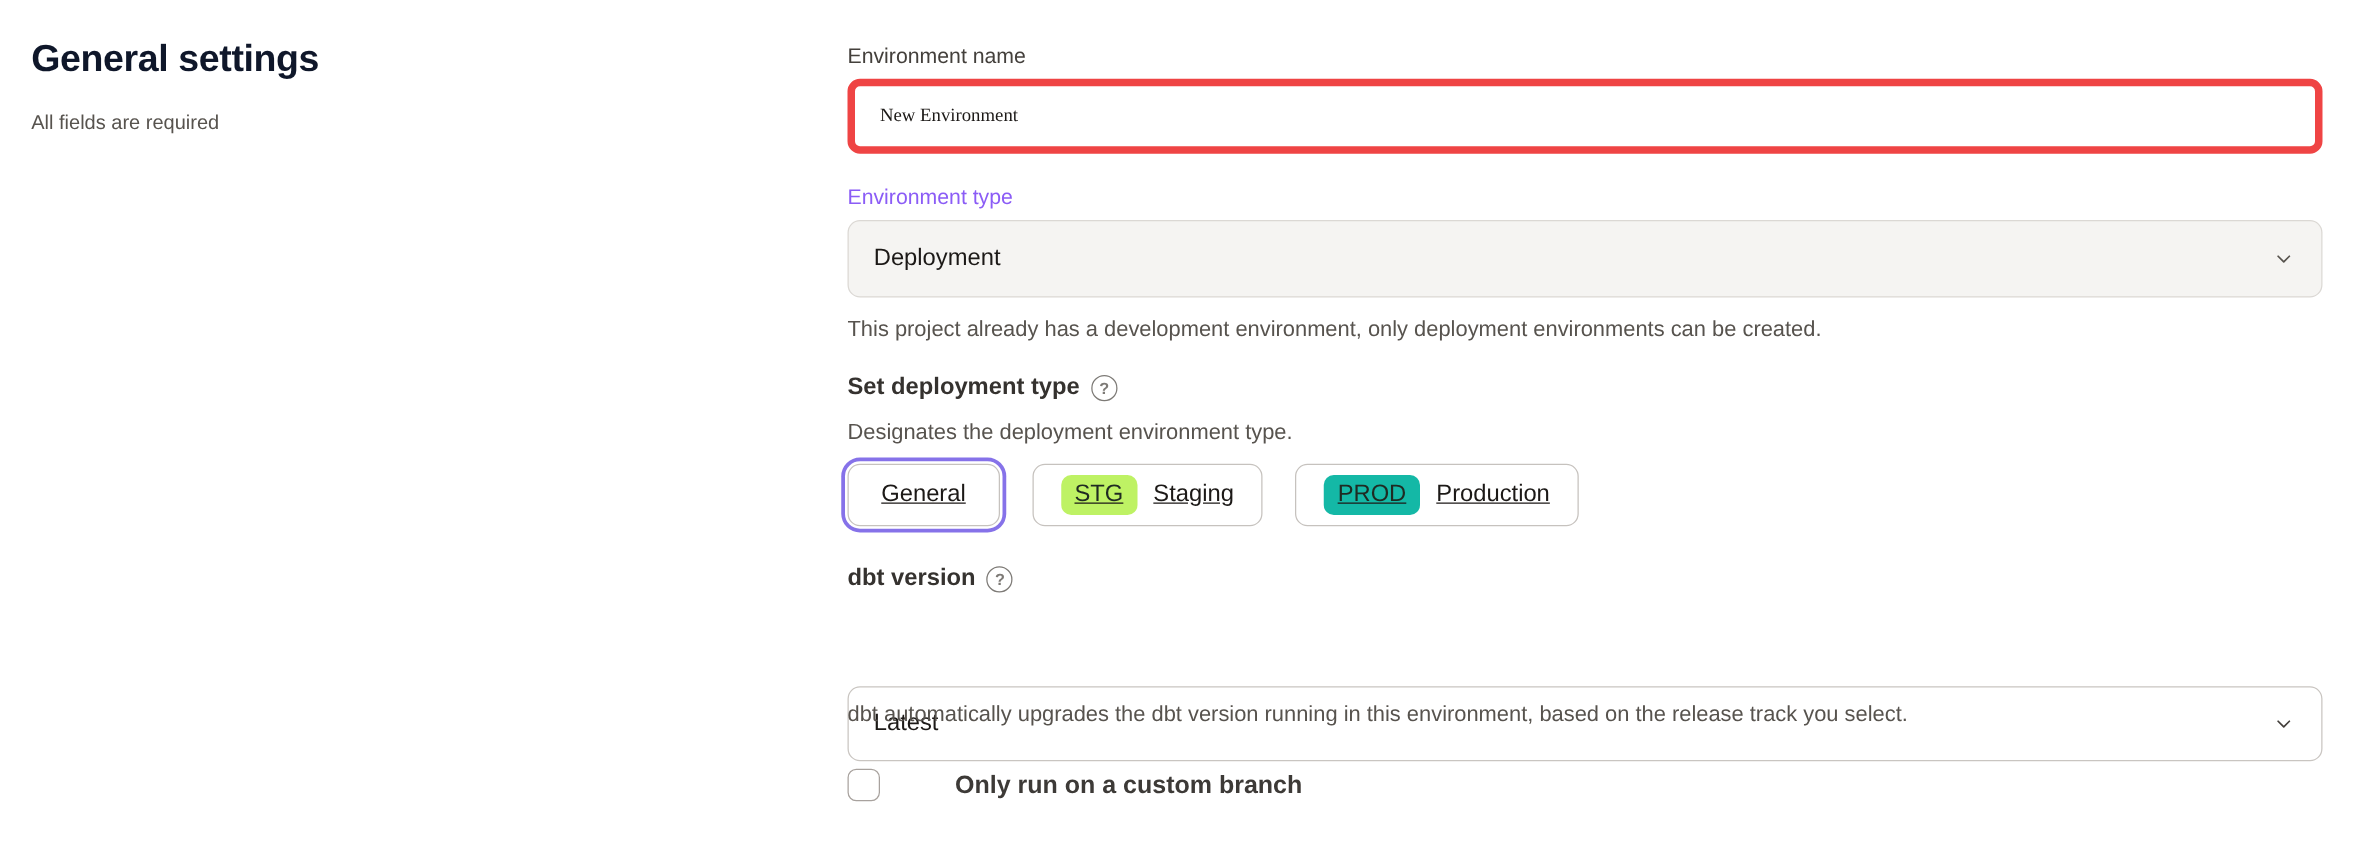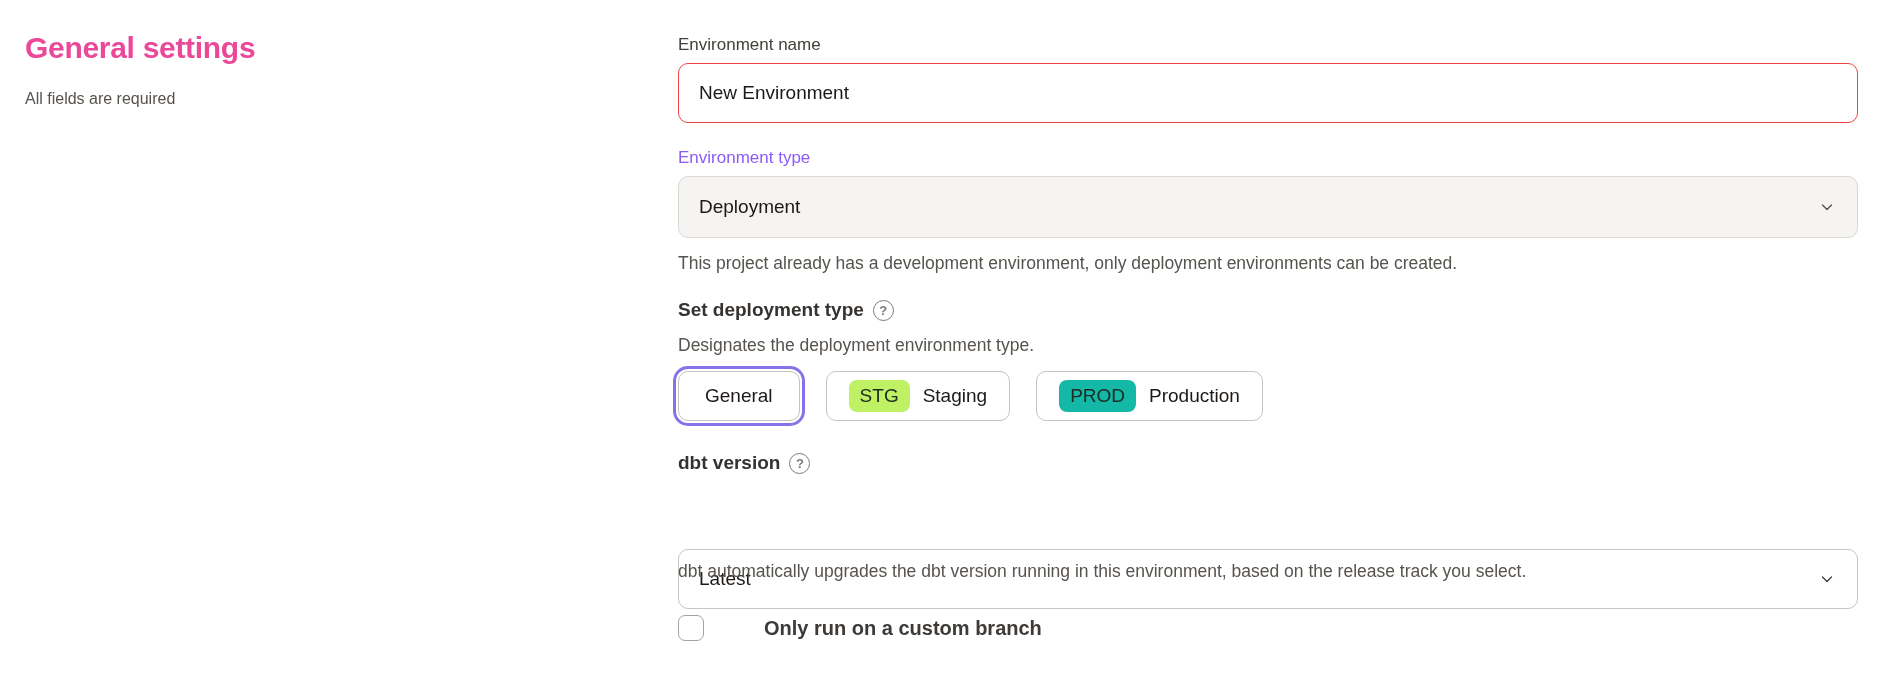--- a/index.html
+++ b/index.html
@@ -9,37 +9,37 @@
     font-family: "Liberation Sans", "DejaVu Sans", sans-serif;
     color: #1c1917;
     position: relative;
     overflow: hidden;
   }
   .page { position: absolute; inset: 0; background: #fff; }
 
   
   .left-col { position: absolute; left: 25px; top: 28px; width: 500px; }
   .page-title {
-    font-size: 30px; font-weight: 700; color: #ec4899;
+    font-size: 30px; font-weight: 700; color: #0f172a;
     letter-spacing: -0.3px; line-height: 40px;
   }
   .page-subtitle { margin-top: 19px; font-size: 16px; color: #57534e; line-height: 24px; }
 
   
   .form-col { position: absolute; left: 678px; top: 0; width: 1180px; height: 523px; }
   .abs { position: absolute; left: 0; }
 
   .field-label { font-size: 17px; font-weight: 500; color: #44403c; line-height: 24px; }
   .field-label.disabled { color: #8b5cf6; }
 
   .text-input {
     width: 1180px; height: 60px;
-    border: 1px solid #ef4444; border-radius: 10px;
+    border: 6px solid #ef4444; border-radius: 10px;
     background: #fff; color: #1c1917;
-    font-size: 19px; font-family: Liberation Sans, sans-serif;
+    font-size: 15px; font-family: Liberation Serif, serif;
     padding: 0 20px; outline: none; display: block;
   }
 
   .select {
     width: 1180px; height: 62px;
     border: 1px solid #c9c5c1; border-radius: 10px;
     background: #fff; display: flex; align-items: center;
     padding: 0 20px; font-size: 19px; color: #1c1917;
     position: relative; cursor: pointer;
   }
@@ -57,21 +57,21 @@
     display: inline-flex; align-items: center; justify-content: center;
     cursor: pointer; user-select: none;
   }
 
   .btn-row { display: flex; align-items: center; gap: 26px; }
   .type-btn {
     height: 50px; background: #fff;
     border: 1px solid #c6c2be; border-radius: 10px;
     display: inline-flex; align-items: center; gap: 13px;
     padding: 0 22px; font-size: 19px; color: #1c1917;
-    font-family: inherit; cursor: pointer;
+    font-family: inherit; cursor: pointer; text-decoration: underline;
   }
   .type-btn.selected {
     box-shadow: 0 0 0 2px #ffffff, 0 0 0 5px #8672e9;
     padding: 0 26px;
   }
   .type-btn .badge {
     border-radius: 8px; padding: 5px 11px;
     font-size: 19px; font-weight: 500; color: #1f2a22;
   }
   .badge-stg { background: #bef264; }

